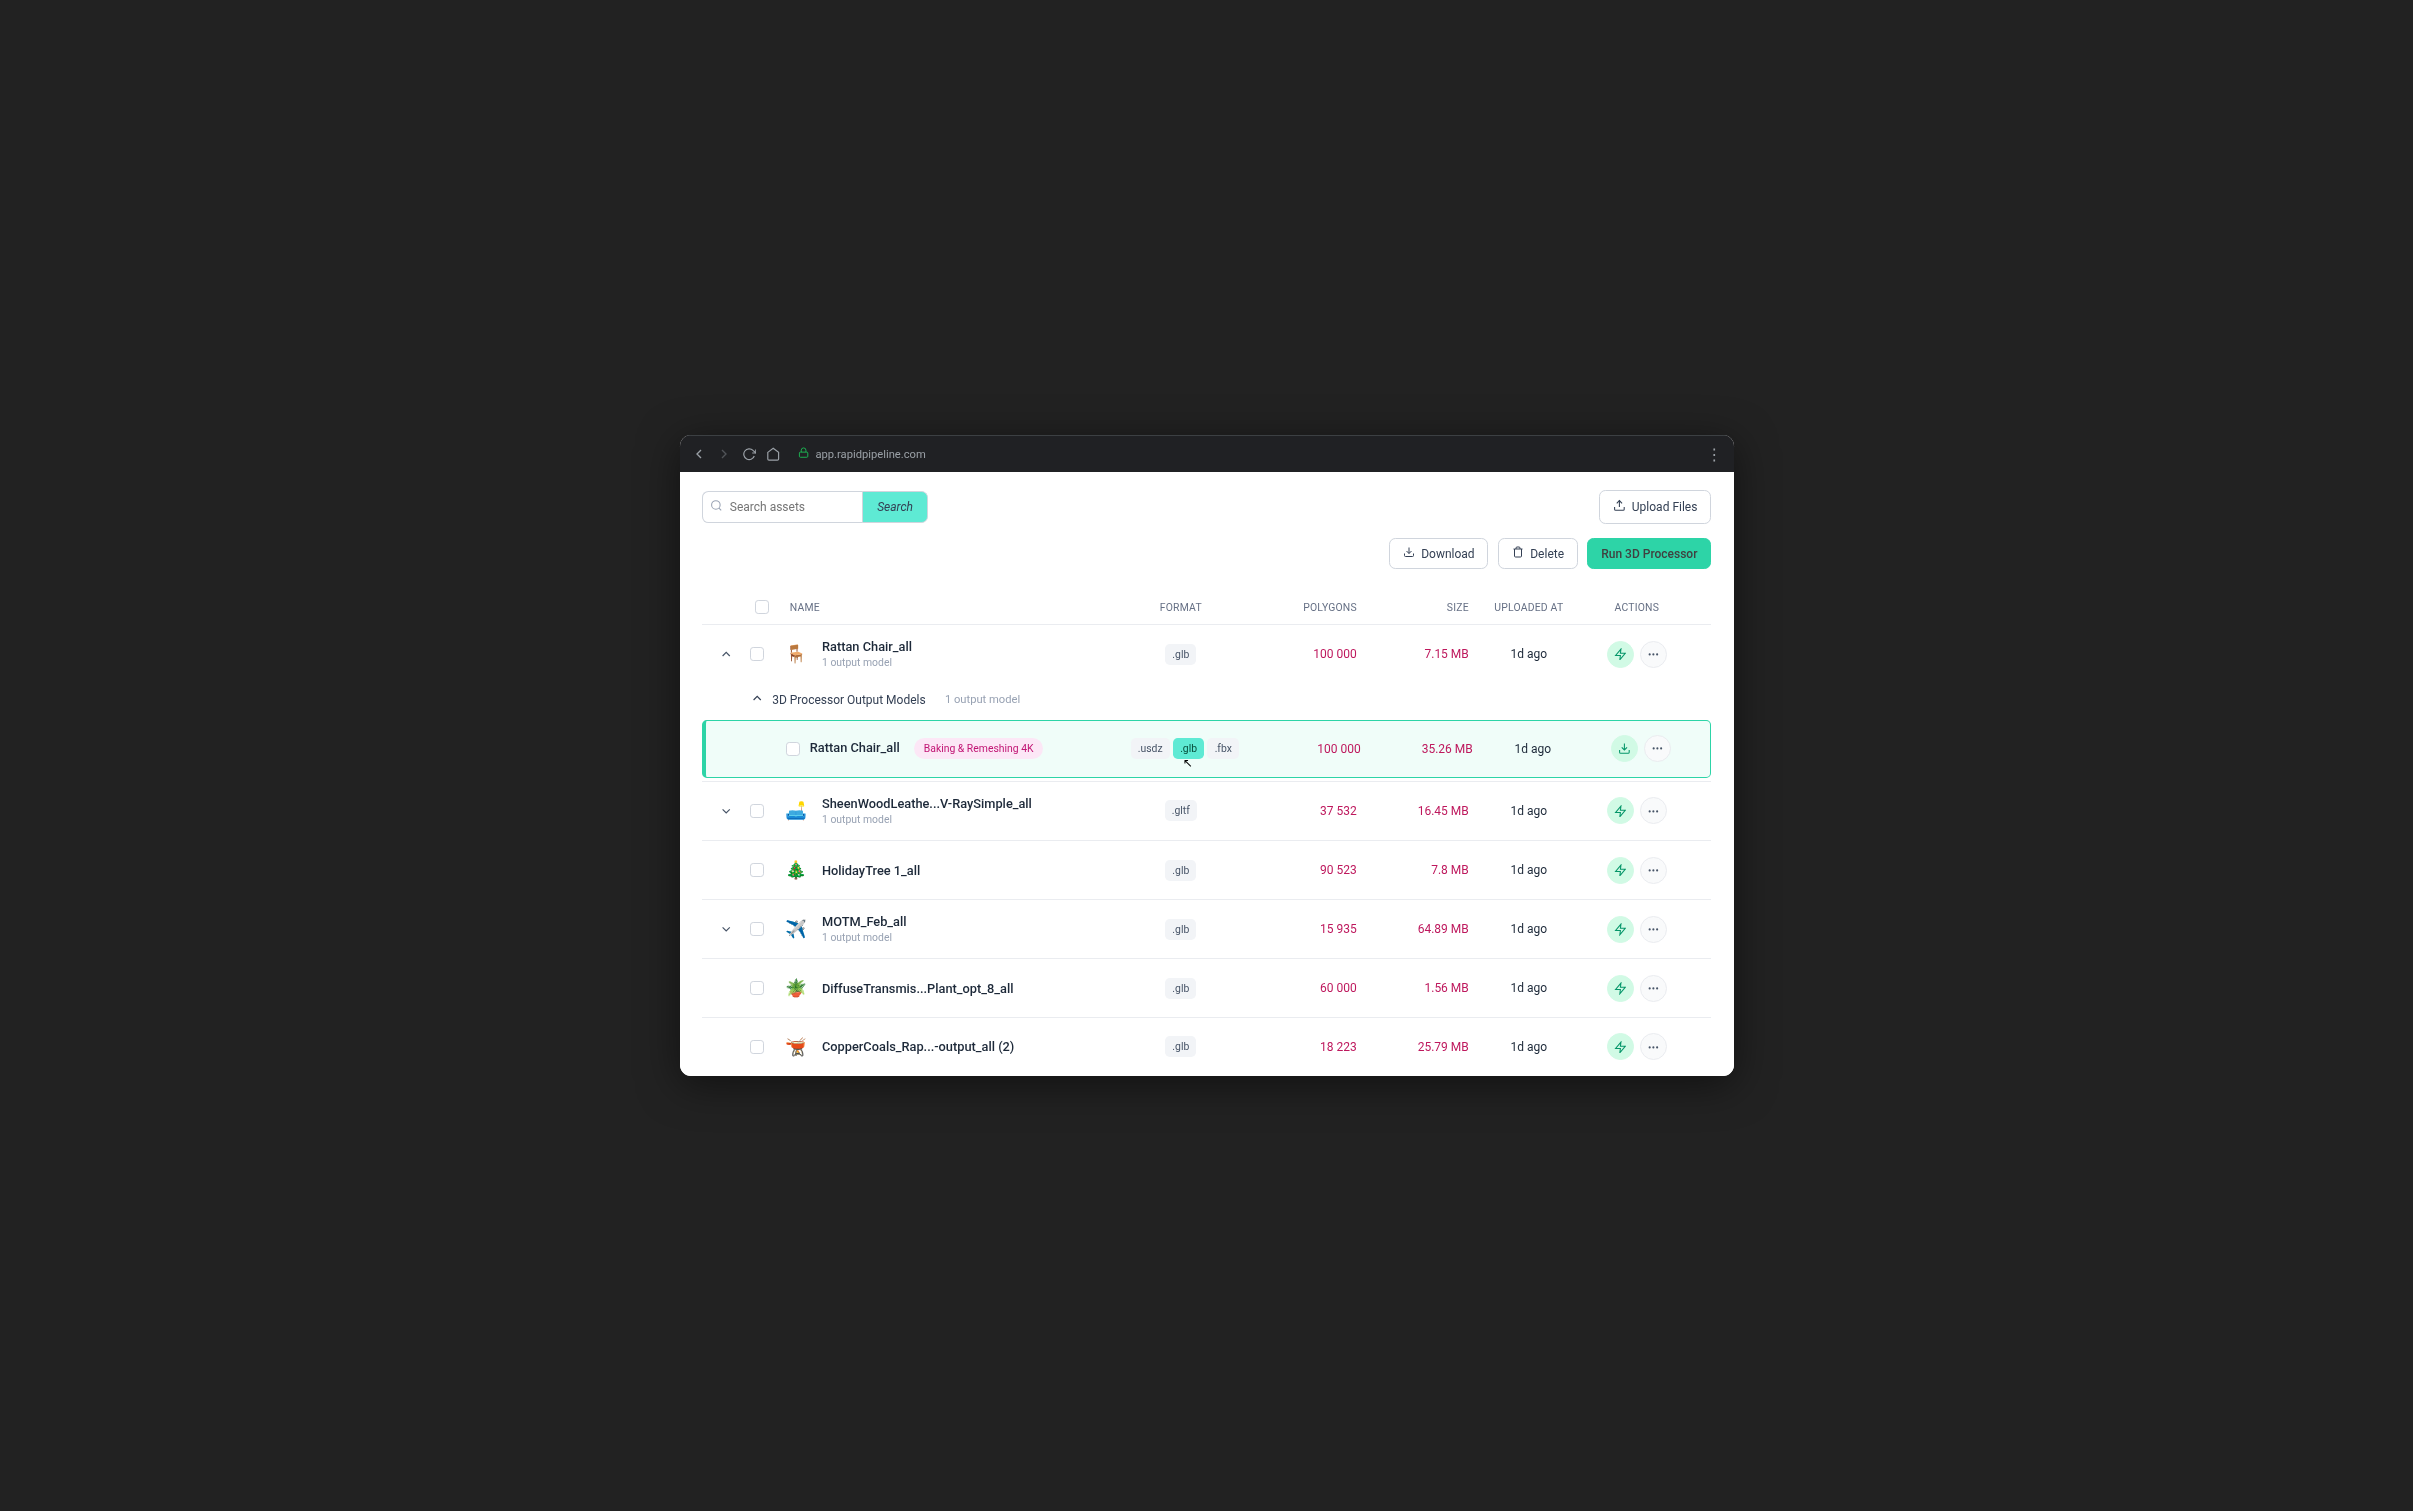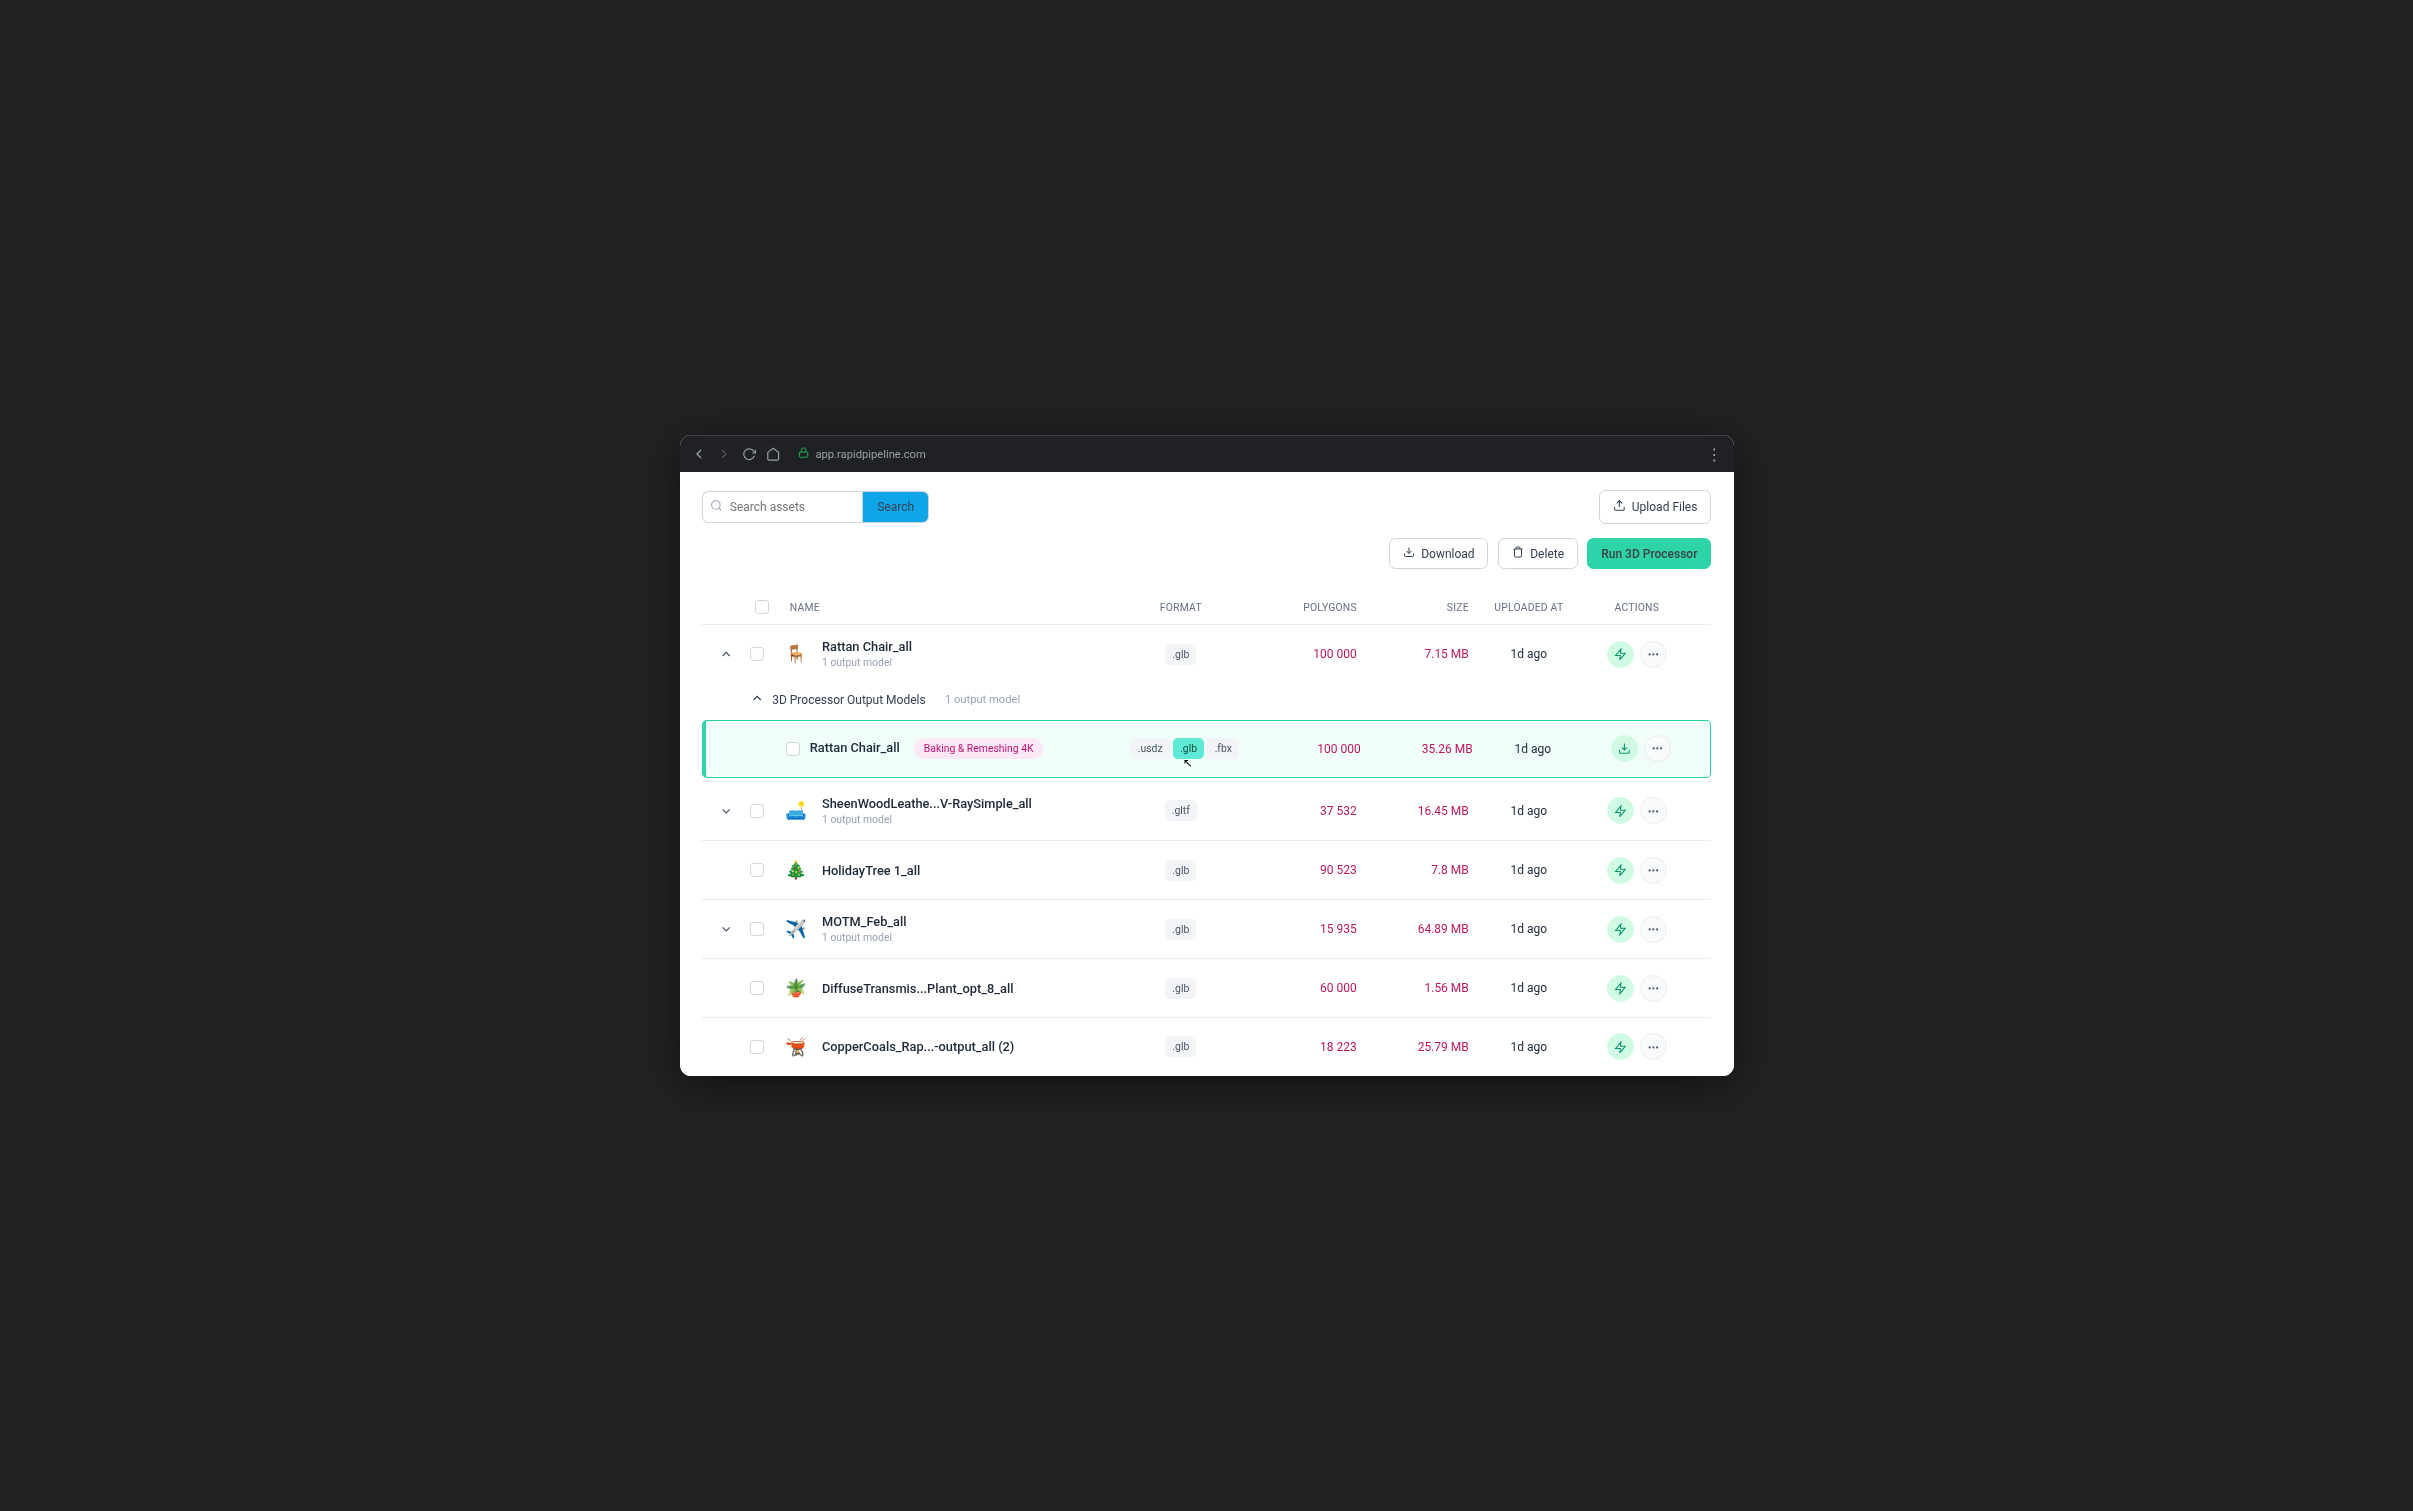--- a/index.html
+++ b/index.html
@@ -19,21 +19,21 @@
   .url .lock{color:#1db954;}
   .toolbar .spacer{flex:1;}
   .kebab{color:#9aa0a6; font-size:16px; cursor:pointer;}
 
   .content { background:#fff; padding:17.6px 22.3px 0; min-height:559px;}
   .toprow { display:flex; align-items:center; gap:15px;}
   .searchbox { display:flex; }
   .searchbox input{ border:0.8px solid #d0d5dd; border-right:none; border-radius:6.4px 0 0 6.4px; padding:8px 9.6px 8px 27px; font-size:12px; width:160px; color:#667085; background:#fff; }
   .searchwrap{position:relative;}
   .searchwrap .sicon{position:absolute; left:8px; top:50%; transform:translateY(-50%); color:#98a2b3;}
-  .searchbox button{ border:0.8px solid #d0d5dd; border-radius:0 6.4px 6.4px 0; padding:8px 14.4px; font-size:12px; background:#0ea5e9; cursor:pointer; color:#344054;}
+  .searchbox button{ border:0.8px solid #d0d5dd; border-radius:0 6.4px 6.4px 0; padding:8px 14.4px; font-size:12px; background:#5eead4; cursor:pointer; color:#344054;font-style:italic;}
   .toprow .spacer{flex:1;}
   .uploadbtn{ border:0.8px solid #d0d5dd; border-radius:6.4px; padding:8px 12.8px; font-size:12px; background:#fff; cursor:pointer; color:#344054; display:flex; align-items:center; gap:6.4px;}
 
   .actionrow{ display:flex; justify-content:flex-end; gap:9.6px; margin-top:14.4px;}
   .btn{ border:0.8px solid #d0d5dd; border-radius:6.4px; padding:7.2px 12.8px; font-size:12px; background:#fff; cursor:pointer; color:#344054; display:flex; align-items:center; gap:6.4px;}
   .btn.primary{ background:#2dd4a7; border-color:#2dd4a7; color:#404040; font-weight:500;}
 
   .table { margin-top:21px; }
   .thead { display:grid; grid-template-columns: 48px 32px 335px 128px 112px 112px 120px 96px; align-items:center; padding:9.6px 0; color:#667085; font-size:10.4px; letter-spacing:0.2px;}
   .thead .name{padding-left:8px;}

